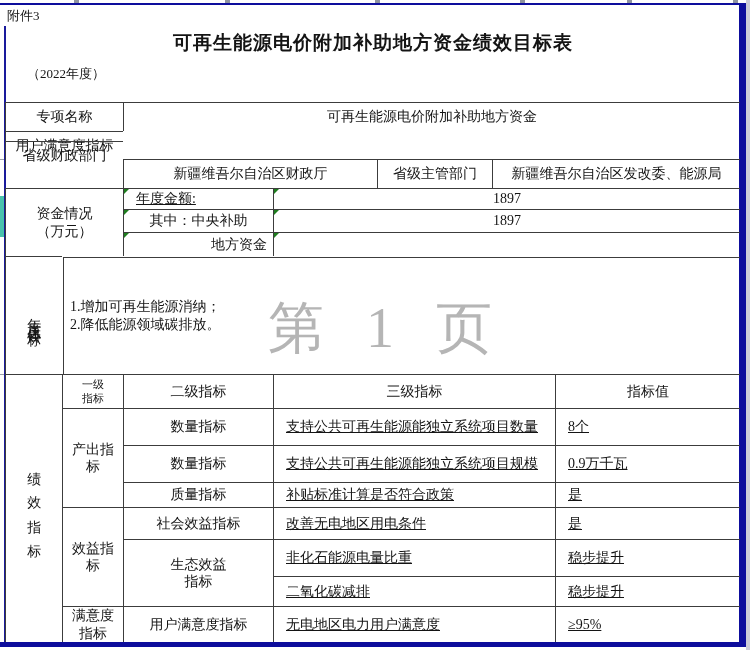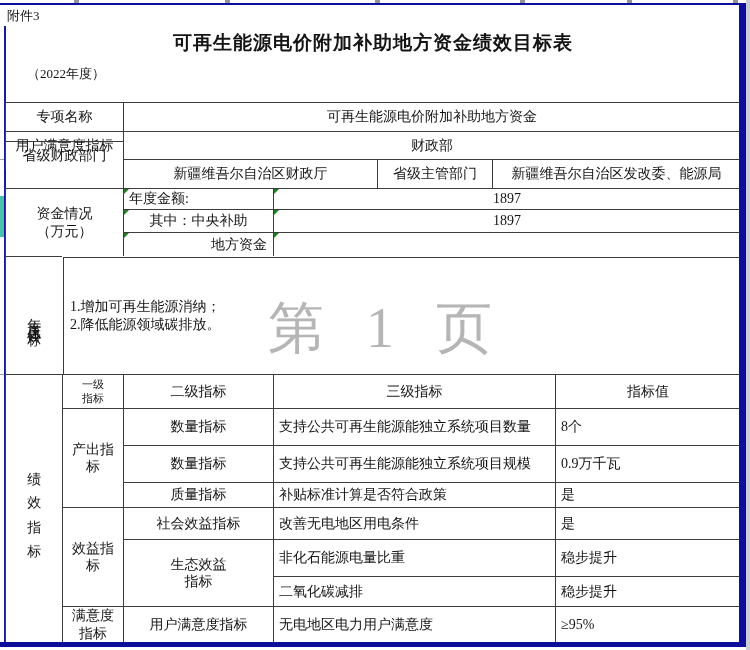--- a/index.html
+++ b/index.html
@@ -7,21 +7,21 @@
     position:relative;width:750px;height:650px;background:#ffffff;overflow:hidden;
     font-family:"Liberation Serif","DejaVu Serif",serif;color:#141414;
   }
   
   .cell{
     position:absolute;box-sizing:border-box;
     border-top:1px solid #3c3c3c;border-left:1px solid #3c3c3c;
     display:flex;align-items:center;justify-content:center;
     font-size:14px;line-height:1.25;overflow:hidden;background:transparent;
   }
-  .al{justify-content:flex-start;padding-left:5px;}
+  .al{justify-content:flex-start;padding-left:12px;text-decoration:underline;}
   .ar{justify-content:flex-end;padding-right:6px;}
   .pre{white-space:pre-line;text-align:center;}
   .small{font-size:11px;}
   .vert{
     writing-mode:vertical-rl;text-orientation:upright;
   }
   .vspread{letter-spacing:24px;}
   .vtight{letter-spacing:3px;}
   
   .topline{position:absolute;left:0;top:3px;width:746px;height:2px;background:#0d0d9c;}
@@ -69,21 +69,20 @@
   <div class="stub" style="top:374px"></div>
 
   <div class="attach">附件3</div>
   <div class="title">可再生能源电价附加补助地方资金绩效目标表</div>
   <div class="subtitle">（2022年度）</div>
 
   <div class="cell" style="left:5px;top:102px;width:118px;height:29px">专项名称</div>
   <div class="cell" style="left:123px;top:102px;width:617px;height:29px">可再生能源电价附加补助地方资金</div>
 
   <div class="cell" style="left:5px;top:131px;width:118px;height:28px">用户满意度指标</div>
-  <div class="cell" style="left:123px;top:131px;width:617px;height:28px">财政部</div>
 
   <div class="cell" style="left:5px;top:141px;width:118px;height:29px">省级财政部门</div>
   <div class="cell" style="left:123px;top:159px;width:254px;height:29px">新疆维吾尔自治区财政厅</div>
   <div class="cell" style="left:377px;top:159px;width:115px;height:29px">省级主管部门</div>
   <div class="cell" style="left:492px;top:159px;width:248px;height:29px">新疆维吾尔自治区发改委、能源局</div>
 
   <div class="cell pre" style="left:5px;top:188px;width:118px;height:68px">资金情况
 （万元）</div>
 
   <div class="cell al" style="left:123px;top:188px;width:150px;height:21px">年度金额:</div>

